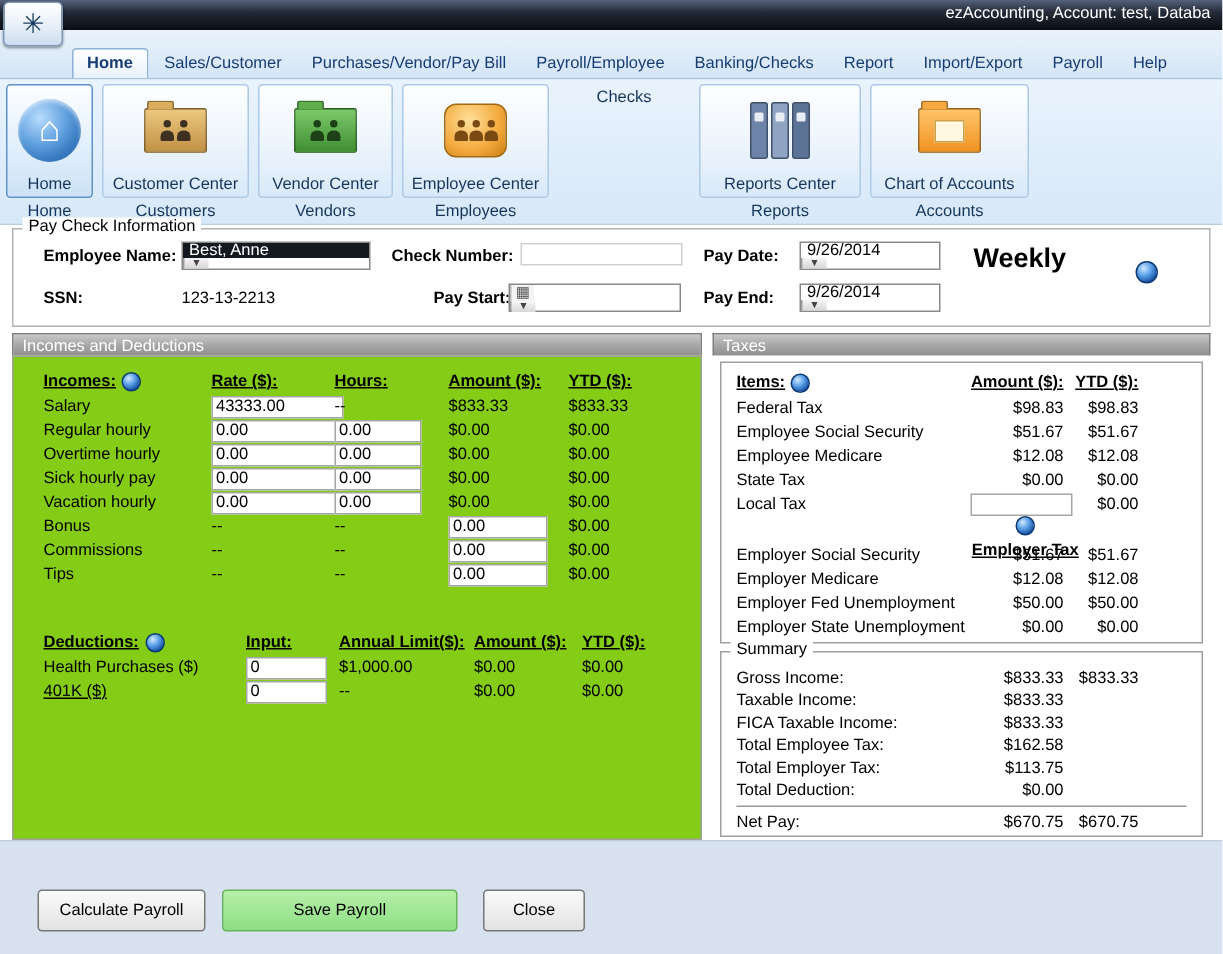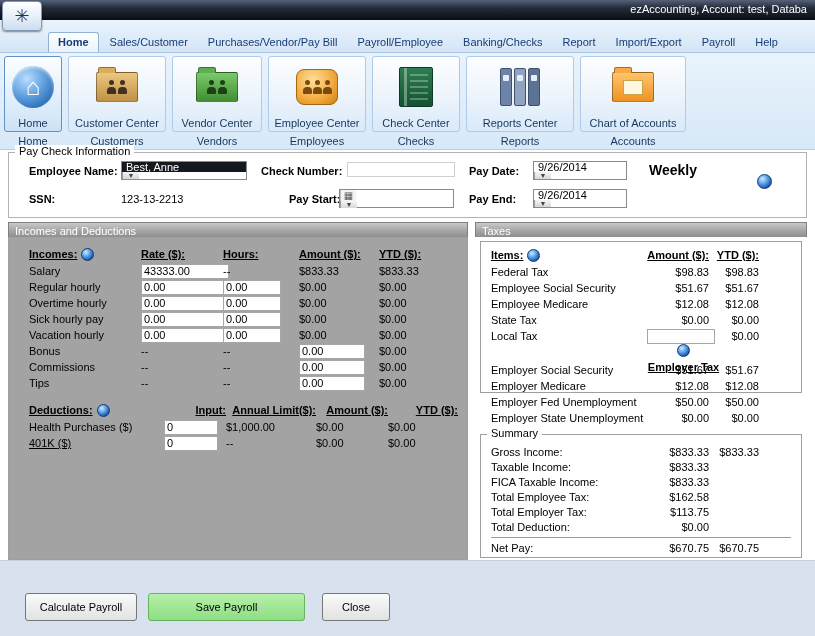--- a/index.html
+++ b/index.html
@@ -73,60 +73,60 @@
   .binder { position:relative; width:12px; height:38px; border-radius:2px; border:1px solid #41516b; }
   .binder::before { content:""; position:absolute; top:6px; left:2px; right:2px; height:6px; background:#e8edf5; border-radius:1px; }
   .b1 { background:#6d84a8; } .b2 { background:#8fa3c2; } .b3 { background:#5c7396; }
   .page { width:20px; height:15px; background:#fff7df; border:1px solid #caa24a; }
 
   
   .groupbox { position:absolute; border:1px solid #b2b2b2; background:#fff; }
   .legend { position:absolute; top:-8px; left:6px; background:#fff; padding:0 4px; white-space:nowrap; }
   .flabel { position:absolute; font-weight:bold; white-space:nowrap; }
   .fvalue { position:absolute; white-space:nowrap; }
-  .freq { position:absolute; font-weight:bold; font-size:14px; }
+  .freq { position:absolute; font-weight:bold; font-size:18px; }
 
   .combo { position:absolute; height:19px; border:1px solid #8a8a8a; background:#fff;
     display:flex; align-items:stretch; cursor:pointer;flex-direction:column; }
   .cval { flex:1; display:flex; align-items:center; padding:0 4px; white-space:nowrap; overflow:hidden; }
   .combo.dark .cval { background:#14181f; color:#fff; }
   .carrow { width:17px; border-left:1px solid #9a9a9a; color:#444; font-size:7px;
     background:linear-gradient(180deg,#f5f5f5,#d7d7d7); display:flex; align-items:center; justify-content:center; }
   .calbtn { width:16px; border-left:1px solid #bbb; color:#555; font-size:10px;
     display:flex; align-items:center; justify-content:center; background:#f3f3f3; }
 
   .globe { display:inline-block; width:13px; height:13px; border-radius:50%; flex:none;
     border:1px solid #0c3a77; cursor:pointer;
     background:radial-gradient(circle at 35% 30%,#cfe8ff 0%,#5aa0e8 40%,#1c56a8 75%,#0d3a7a 100%); }
   .globe.big { width:15px; height:15px; }
 
   .panel { position:absolute; }
   .sec-header { height:15px; padding:2px 6px; color:#fff; font-size:11px;
     border:1px solid #7f7f7f; border-bottom:none;
     background:linear-gradient(180deg,#c9c9c9 0%,#a8a8a8 50%,#8f8f8f 100%); }
   .panel-body { position:absolute; top:15px; left:0; right:0; bottom:0;
-    border:1px solid #9f9f9f; background:#a3a3a3; }
+    border:1px solid #9f9f9f; background:#84cc16; }
 
   .tin { height:15px; border:1px solid #a6a6a6; background:#fff; padding:0 2px;
     font-family:inherit; font-size:11px; color:#000; }
   .tin.light { border-color:#cfcfcf; }
   .w54{width:54px} .w58{width:58px} .w66{width:66px} .w68{width:68px} .w74{width:88px} .w108{width:108px}
 
   .colhead { text-decoration:underline; font-weight:bold; white-space:nowrap; }
   .ulink { text-decoration:underline; }
   .hcell { display:flex; align-items:center; gap:4px; }
 
   .igrid { display:grid; grid-template-columns:112px 82px 76px 80px 70px;
     align-items:center; height:16px; padding-left:20px; }
   .ihead { height:18px; margin-top:7px; }
   .dgrid { display:grid; grid-template-columns:135px 62px 90px 72px 70px;
     align-items:center; height:16px; padding-left:20px; }
-  .dhead { height:18px; margin-top:10px;text-align:right; }
-
-  .tax-box { position:absolute; top:19px; left:5px; right:5px; height:152px;
+  .dhead { height:18px; margin-top:28px; }
+
+  .tax-box { position:absolute; top:19px; left:5px; right:5px; height:188px;
     border:1px solid #9f9f9f; background:#fff; }
   .tgrid { display:grid; grid-template-columns:156px 62px 50px;
     align-items:center; height:16px; padding-left:10px; }
   .thead { height:18px; margin-top:4px; }
   .tgrid .amt, .tgrid .ytd { text-align:right; white-space:nowrap; }
   .emp-hdr { display:flex; align-items:center; gap:4px; height:18px; padding-left:85px;flex-direction:column; }
 
   .sum-box { top:212px; left:5px; right:5px; height:124px; border-color:#9f9f9f; }
   .sum-rows { padding-top:9px; }
   .sum-rows .tgrid { height:15px; }
@@ -205,26 +205,20 @@
             <span class="fig"></span>
             <span class="fig"></span>
             <span class="fig"></span>
           </span>
         </span>
       <span class="tlabel">Employee Center</span>
     </div>
     <span class="tgroup">Employees</span>
   </div>
   <div class="tcol" style="width:88px">
-    <div class="tbtn">
-      <span class="ticon-wrap">
-          <span class="book"></span>
-        </span>
-      <span class="tlabel">Check Center</span>
-    </div>
     <span class="tgroup">Checks</span>
   </div>
   <div class="tcol" style="width:108px">
     <div class="tbtn">
       <span class="ticon-wrap">
           <span class="binders">
             <span class="binder b1"></span>
             <span class="binder b2"></span>
             <span class="binder b3"></span>
           </span>

